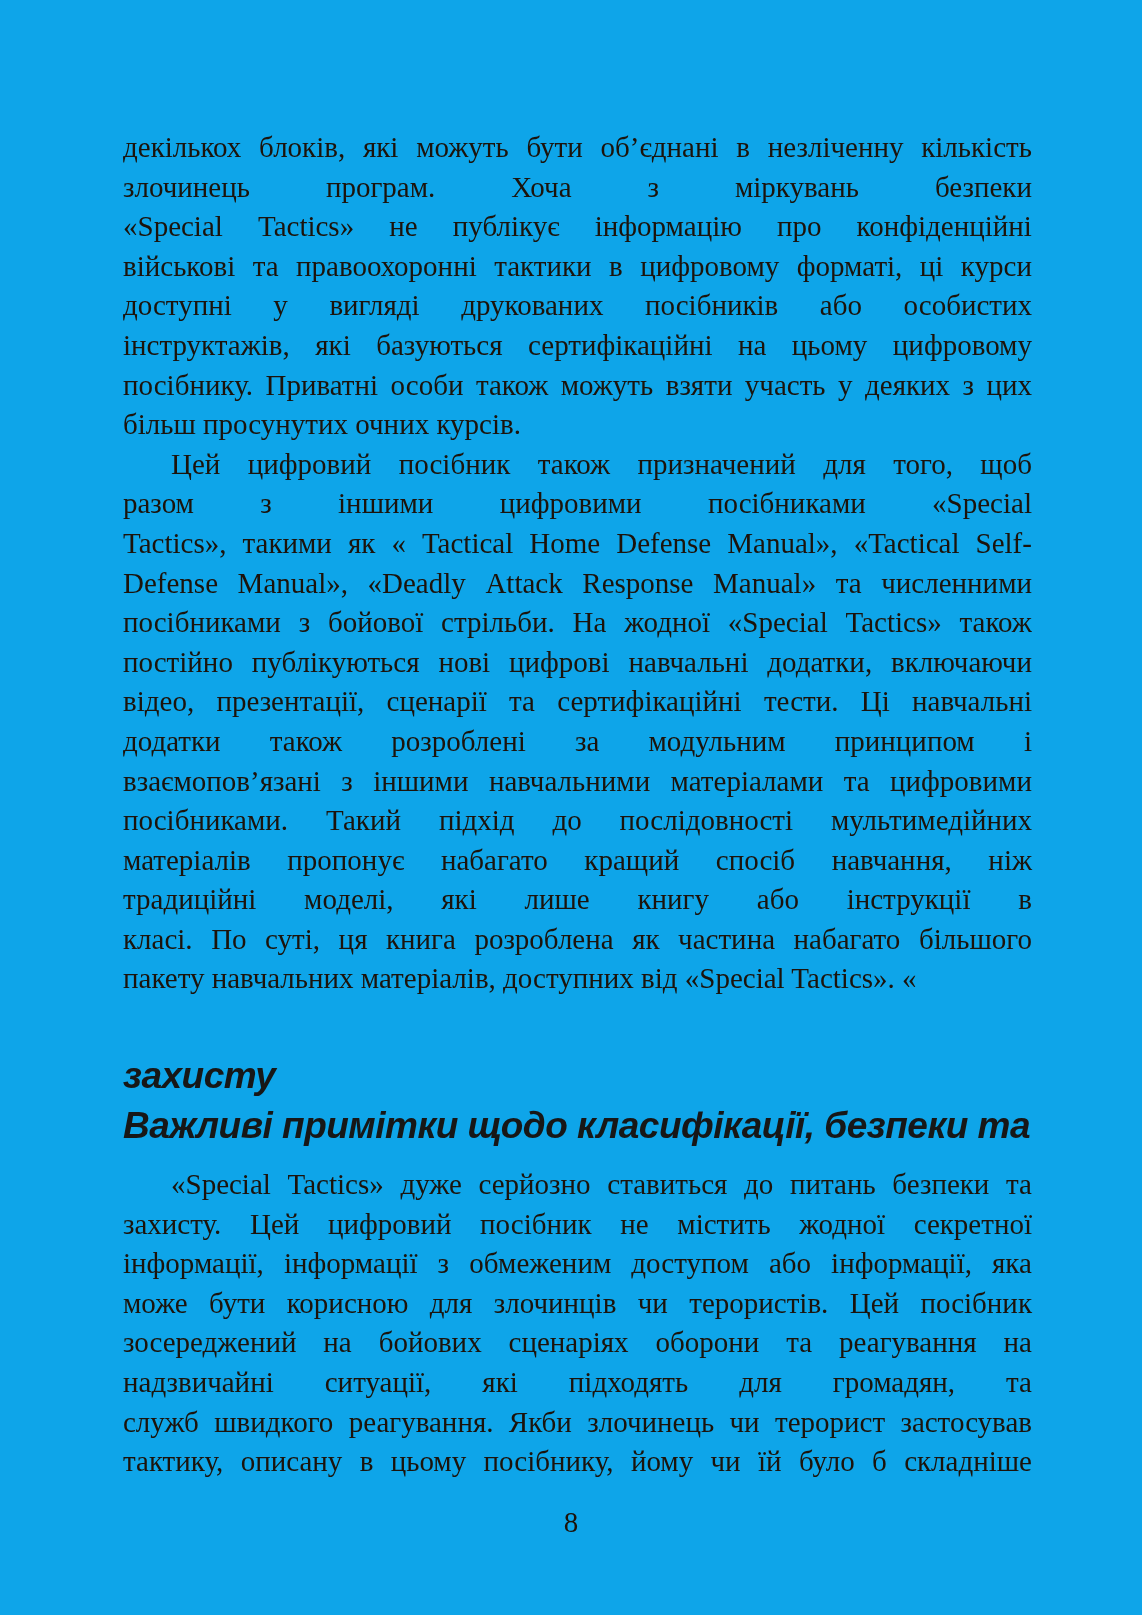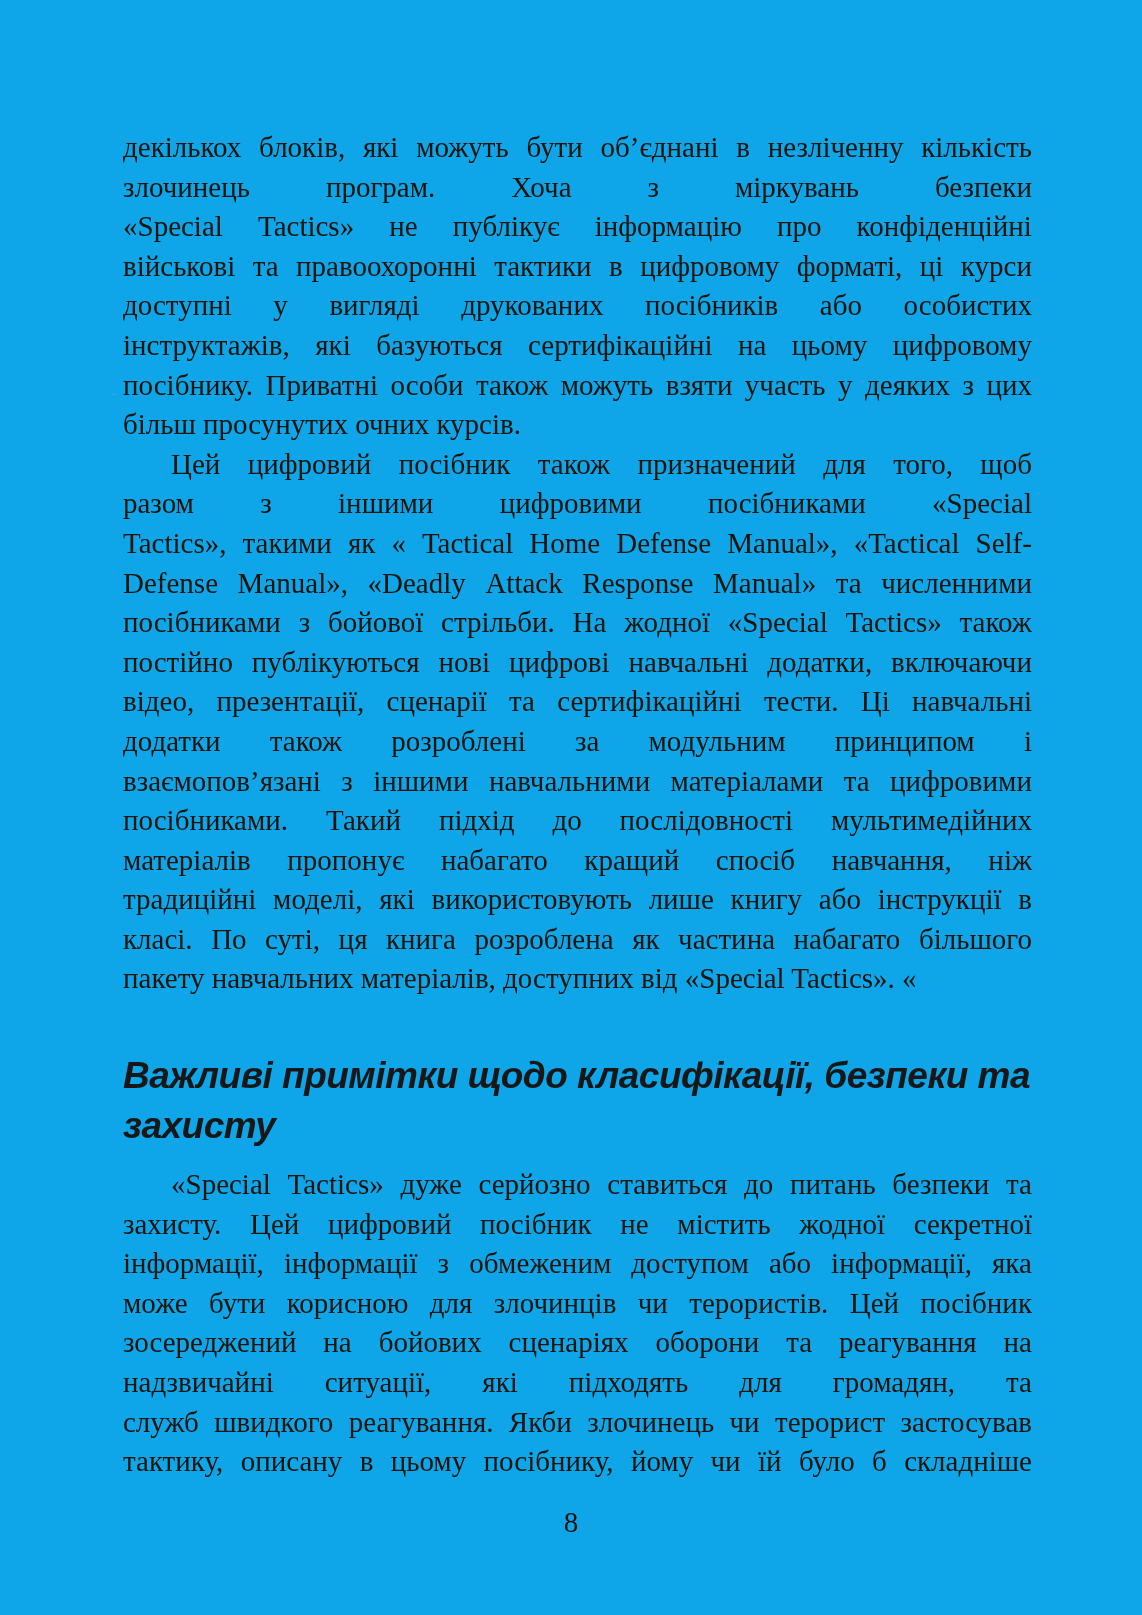--- a/index.html
+++ b/index.html
@@ -238,21 +238,20 @@
           <span>набагато</span>
           <span>кращий</span>
           <span>спосіб</span>
           <span>навчання,</span>
           <span>ніж</span>
         </div>
         <div class="line justify">
           <span>традиційні</span>
           <span>моделі,</span>
           <span>які</span>
-          <span>використовують</span>
           <span>лише</span>
           <span>книгу</span>
           <span>або</span>
           <span>інструкції</span>
           <span>в</span>
         </div>
         <div class="line justify">
           <span>класі.</span>
           <span>По</span>
           <span>суті,</span>
@@ -260,22 +259,22 @@
           <span>книга</span>
           <span>розроблена</span>
           <span>як</span>
           <span>частина</span>
           <span>набагато</span>
           <span>більшого</span>
         </div>
         <div class="line">пакету навчальних матеріалів, доступних від «Special Tactics». «</div>
       </div>
       <div class="heading">
+        <div class="heading-line">захисту</div>
         <div class="heading-line">Важливі примітки щодо класифікації, безпеки та</div>
-        <div class="heading-line">захисту</div>
       </div>
       <div class="paragraph">
         <div class="line justify indent">
           <span>«Special</span>
           <span>Tactics»</span>
           <span>дуже</span>
           <span>серйозно</span>
           <span>ставиться</span>
           <span>до</span>
           <span>питань</span>

